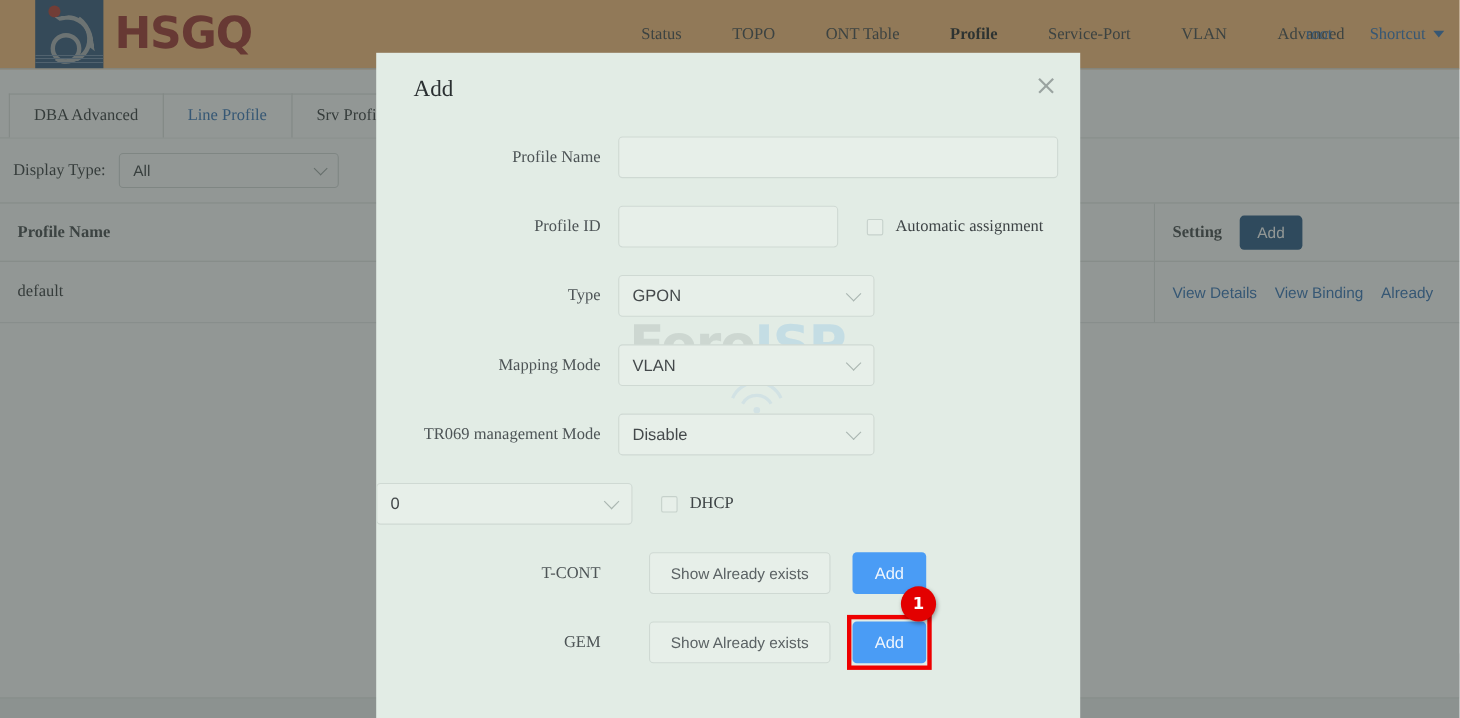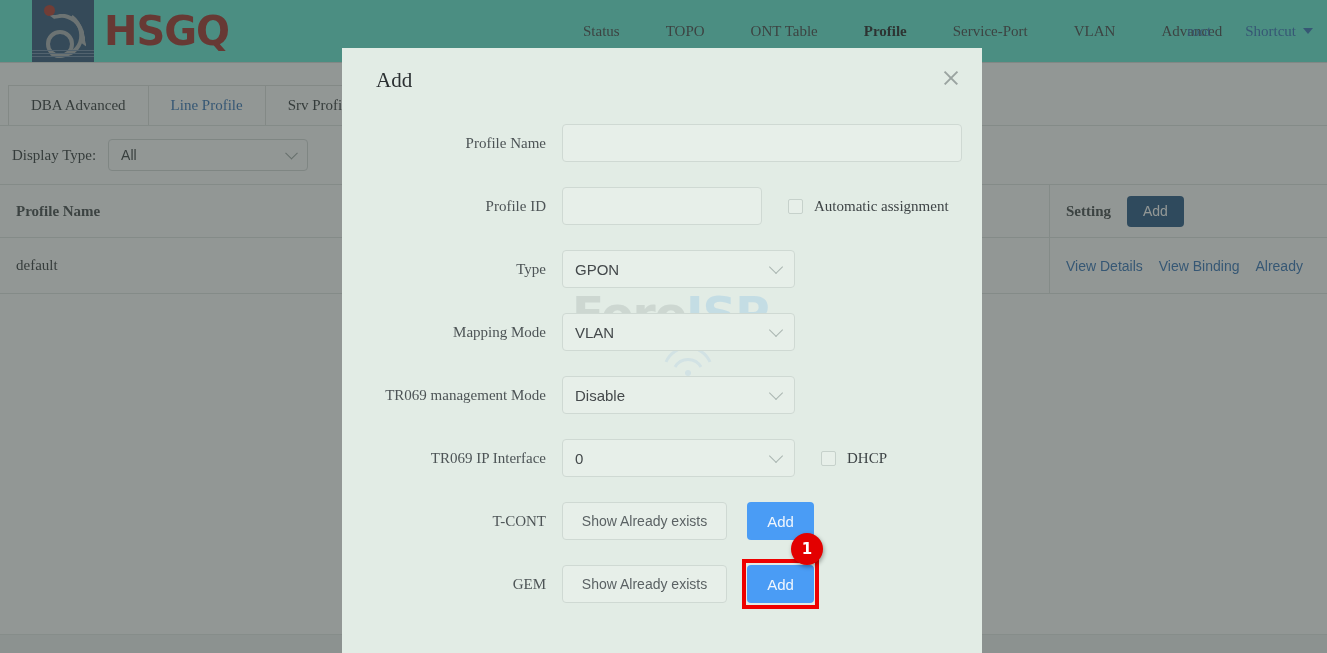--- a/index.html
+++ b/index.html
@@ -19,21 +19,21 @@
   #page-root {
     position: absolute;
     inset: 0;
     background: #ffffff;
   }
 
   
   .app-header {
     position: relative;
     height: 62px;
-    background: #5eead4;
+    background: #fdba74;
     border-bottom: 1px solid #d8dcda;
     display: flex;
     align-items: flex-end;
   }
   .brand {
     display: flex;
     align-items: center;
     margin-left: 32px;
   }
   .brand-mark {
@@ -433,20 +433,21 @@
     border-radius: 4px;
     background: #e7efe9;
     font-family: "Liberation Sans", sans-serif;
     font-size: 14px;
     color: #5b6264;
     display: flex;
     align-items: center;
     justify-content: center;
     cursor: pointer;
     box-sizing: border-box;
+    margin-left: 28px;
   }
   .blue-btn {
     width: 67px;
     height: 38px;
     background: #4a9cf5;
     color: #f0f6fd;
     border: none;
     border-radius: 4px;
     font-family: "Liberation Sans", sans-serif;
     font-size: 15px;
@@ -624,21 +625,20 @@
       <div class="flabel">TR069 management Mode</div>
       <div class="fctl">
         <div class="sel-ctl">
           <span>Disable</span>
           <span class="chev"></span>
         </div>
       </div>
     </div>
 
     <div class="frow">
-      <div class="flabel">TR069 IP Interface</div>
       <div class="fctl">
         <div class="sel-ctl">
           <span>0</span>
           <span class="chev"></span>
         </div>
         <div class="chk-wrap">
           <span class="chk-box"></span>
           <span class="chk-label">DHCP</span>
         </div>
       </div>

